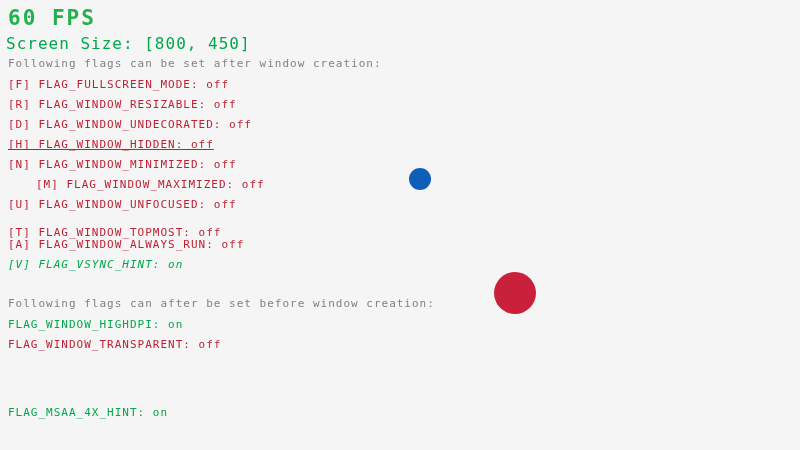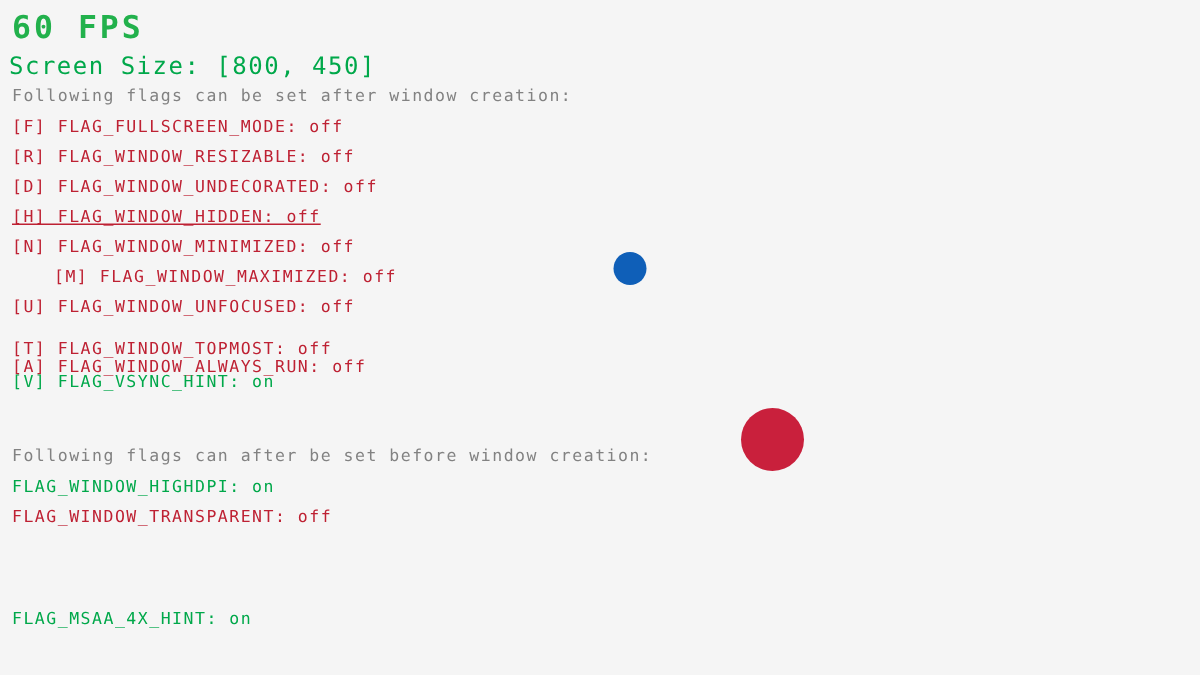--- a/index.html
+++ b/index.html
@@ -105,21 +105,21 @@
   <div id="flags-after-list">
       <div class="flag-line off" style="top: 78px; text-align: right;">[F] FLAG_FULLSCREEN_MODE: off</div>
       <div class="flag-line off" style="top: 98px;">[R] FLAG_WINDOW_RESIZABLE: off</div>
       <div class="flag-line off" style="top: 118px;">[D] FLAG_WINDOW_UNDECORATED: off</div>
       <div class="flag-line off" style="top: 138px; text-decoration: underline;">[H] FLAG_WINDOW_HIDDEN: off</div>
       <div class="flag-line off" style="top: 158px;">[N] FLAG_WINDOW_MINIMIZED: off</div>
       <div class="flag-line off" style="top: 178px; margin-left: 28px;">[M] FLAG_WINDOW_MAXIMIZED: off</div>
       <div class="flag-line off" style="top: 198px; text-align: center;">[U] FLAG_WINDOW_UNFOCUSED: off</div>
       <div class="flag-line off" style="top: 226px;">[T] FLAG_WINDOW_TOPMOST: off</div>
       <div class="flag-line off" style="top: 238px;">[A] FLAG_WINDOW_ALWAYS_RUN: off</div>
-      <div class="flag-line on" style="top: 248px;">[V] FLAG_VSYNC_HINT: on</div>
+      <div class="flag-line on" style="top: 258px; font-style: italic;">[V] FLAG_VSYNC_HINT: on</div>
     </div>
 
   <div class="txt section-header" id="header-before" style="color: rgb(130, 130, 130);">Following flags can after be set before window creation:</div>
 
   <div id="flags-before-list">
       <div class="flag-line on" style="top: 318px;">FLAG_WINDOW_HIGHDPI: on</div>
       <div class="flag-line off" style="top: 338px;">FLAG_WINDOW_TRANSPARENT: off</div>
       <div class="flag-line on" style="top: 358px; margin-top: 48px;">FLAG_MSAA_4X_HINT: on</div>
     </div>
 

